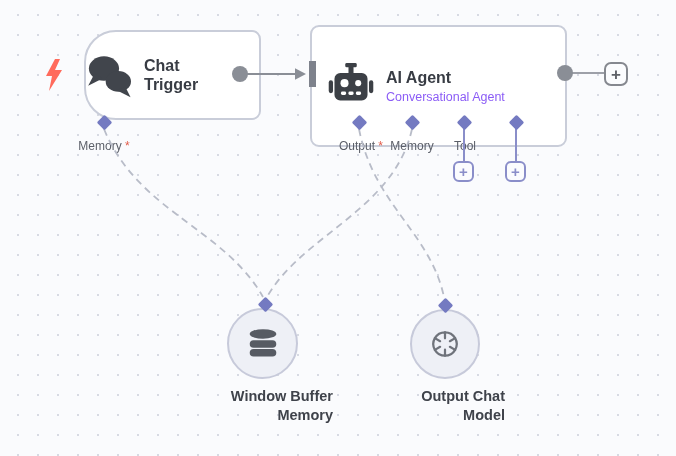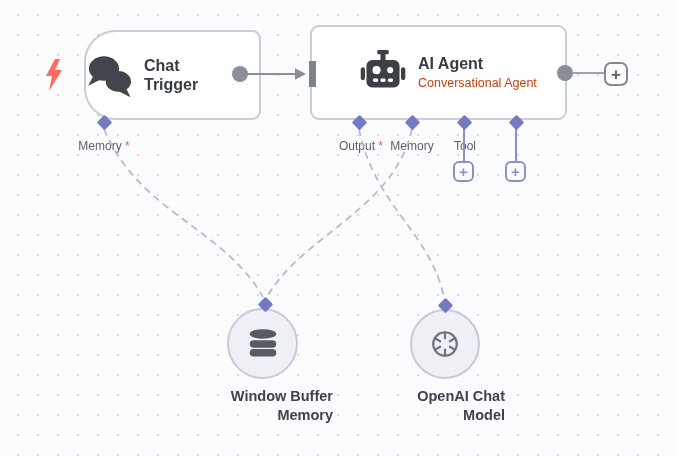--- a/index.html
+++ b/index.html
@@ -10,26 +10,26 @@
     background-size:20px 20px;background-position:8px 5px;
   }
   svg.wires{position:absolute;left:0;top:0;width:676px;height:456px;z-index:3;pointer-events:none;}
   svg.wires .clickable{pointer-events:stroke;}
 
   .node-rect{
     position:absolute;background:#ffffff;border:2px solid #c9cdd9;box-sizing:border-box;
     display:flex;align-items:center;z-index:2;cursor:pointer;
   }
   .node-chat{left:84px;top:30px;width:177px;height:90px;border-radius:32px 9px 9px 32px;}
-  .node-agent{left:310px;top:25px;width:257px;height:95px;border-radius:9px;padding-left:48px;align-items:center;}
+  .node-agent{left:310px;top:25px;width:257px;height:122px;border-radius:9px;padding-left:16px;align-items:center;}
   .node-icon{flex:0 0 auto;width:46px;height:46px;}
   .node-titles{margin-left:12px;}
   .node-title{font-size:16px;font-weight:bold;color:#383c44;line-height:19px;}
   .node-title.wrap{width:70px;}
-  .node-subtitle{font-size:12.5px;color:#c2410c;line-height:16px;margin-top:2px;}
+  .node-subtitle{font-size:12.5px;color:#8b5cf6;line-height:16px;margin-top:2px;}
 
   .bolt{position:absolute;left:44px;top:59px;width:20px;height:32px;z-index:2;}
 
   .endpoint-diamond{
     position:absolute;width:11px;height:11px;background:#747ac1;border-radius:1.5px;
     transform:rotate(45deg);z-index:4;cursor:crosshair;
   }
   .port-label{
     position:absolute;z-index:2;font-size:12px;color:#5b5f68;text-align:center;white-space:nowrap;
   }
@@ -173,15 +173,15 @@
           <path d="M 0 -11 A 11 11 0 0 1 9.53 -5.5 L 4.6 -2.66"></path>
           <path transform="rotate(60)" d="M 0 -11 A 11 11 0 0 1 9.53 -5.5 L 4.6 -2.66"></path>
           <path transform="rotate(120)" d="M 0 -11 A 11 11 0 0 1 9.53 -5.5 L 4.6 -2.66"></path>
           <path transform="rotate(180)" d="M 0 -11 A 11 11 0 0 1 9.53 -5.5 L 4.6 -2.66"></path>
           <path transform="rotate(240)" d="M 0 -11 A 11 11 0 0 1 9.53 -5.5 L 4.6 -2.66"></path>
           <path transform="rotate(300)" d="M 0 -11 A 11 11 0 0 1 9.53 -5.5 L 4.6 -2.66"></path>
         </g>
       </g>
     </svg>
   </div>
-  <div class="circle-label label-oai">OpenAI Chat Model</div>
+  <div class="circle-label label-oai">Output Chat Model</div>
 
 </div>
 
 </body></html>

